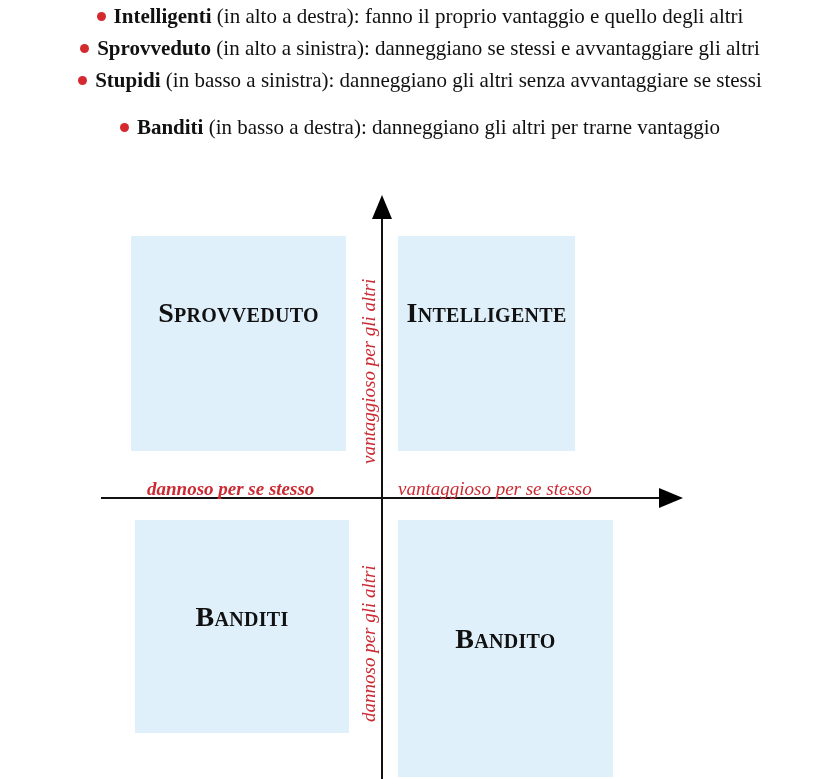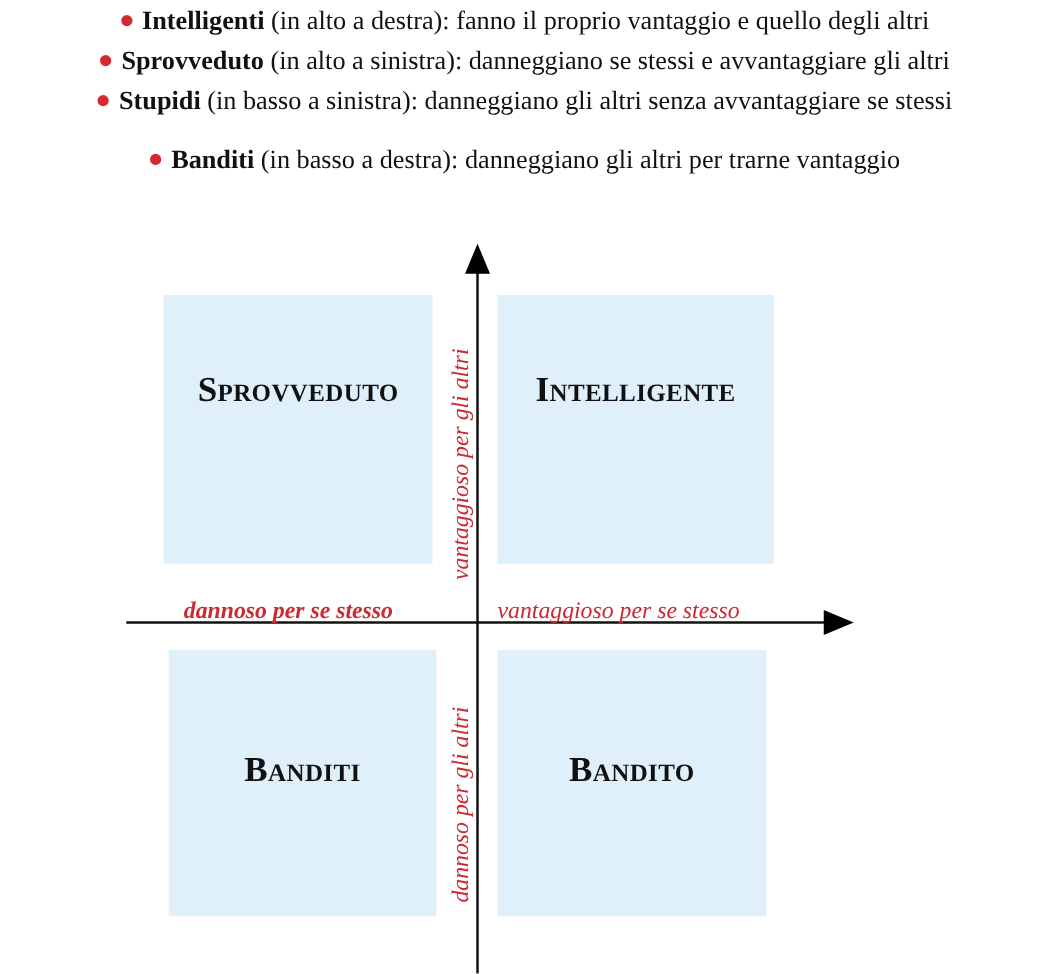--- a/index.html
+++ b/index.html
@@ -33,27 +33,27 @@
     <span class="dot"></span><b>Stupidi</b><span> (in basso a sinistra): danneggiano gli altri senza avvantaggiare se stessi</span>
   </div>
   <div class="bullet-line" style="top:113px;">
     <span class="dot"></span><b>Banditi</b><span> (in basso a destra): danneggiano gli altri per trarne vantaggio</span>
   </div>
 </div>
 
 <div class="box" style="left:131px; top:236px; width:215px; height:215px;">
   <span class="box-label" style="top:-31px;">Sprovveduto</span>
 </div>
-<div class="box" style="left:398px; top:236px; width:221px; height:215px;">
+<div class="box" style="left:398px; top:236px; width:177px; height:215px;">
   <span class="box-label" style="top:-31px;">Intelligente</span>
 </div>
 <div class="box" style="left:135px; top:520px; width:214px; height:213px;">
   <span class="box-label" style="top:-10px;">Banditi</span>
 </div>
-<div class="box" style="left:398px; top:520px; width:215px; height:213px;">
+<div class="box" style="left:398px; top:520px; width:215px; height:257px;">
   <span class="box-label" style="top:-10px;">Bandito</span>
 </div>
 
 <svg class="axes" width="840" height="779">
   <line x1="382" y1="214" x2="382" y2="779" stroke="#111" stroke-width="2"></line>
   <polygon points="382,195 372,219 392,219" fill="#000"></polygon>
   <line x1="101" y1="498" x2="664" y2="498" stroke="#111" stroke-width="2"></line>
   <polygon points="683,498 659,488 659,508" fill="#000"></polygon>
 </svg>
 

